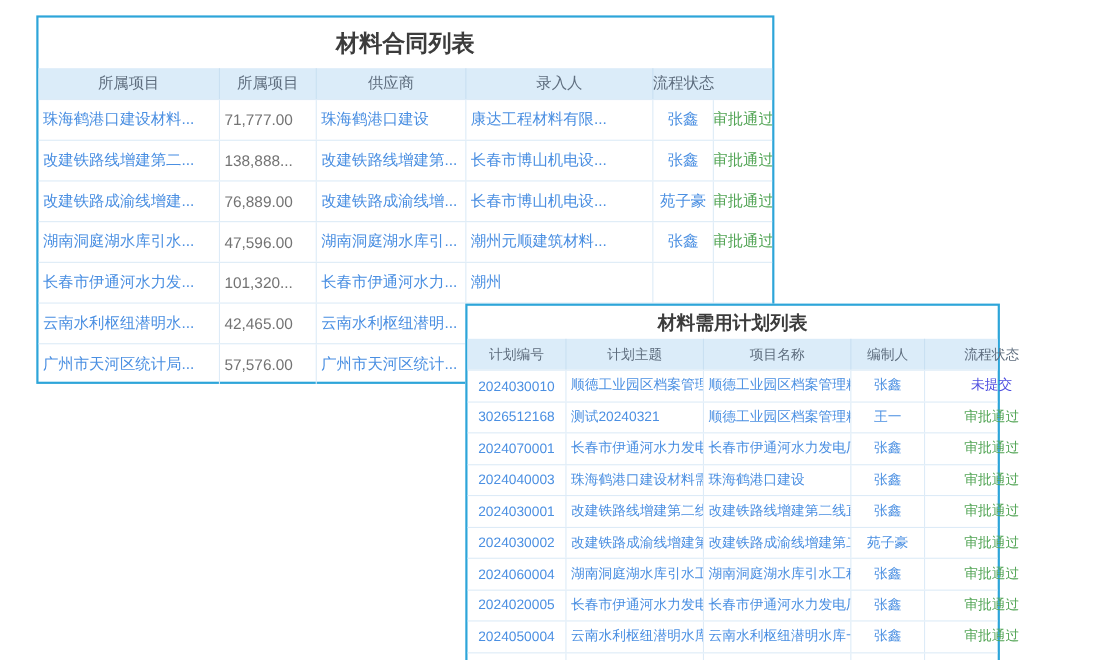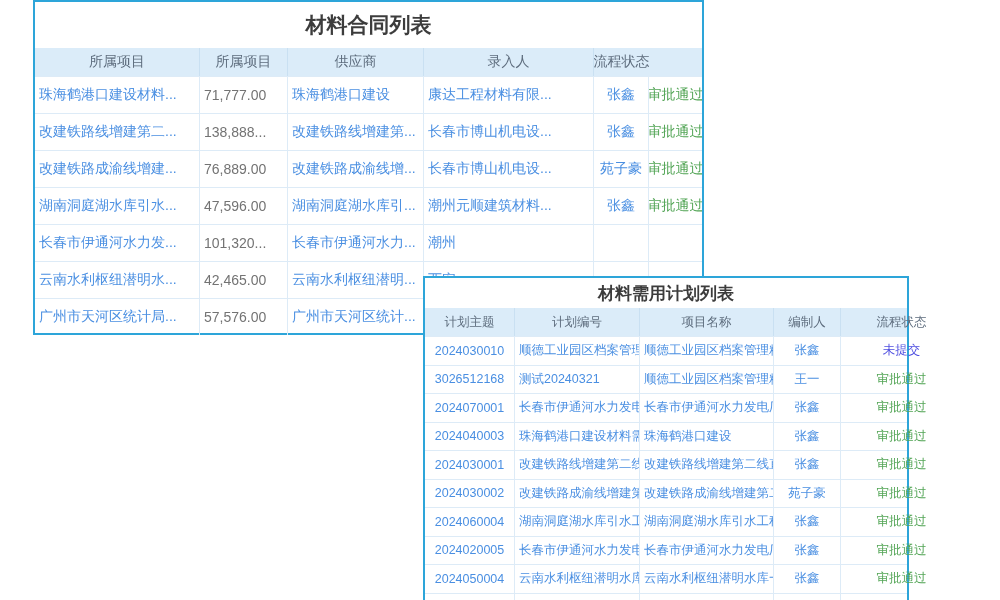--- a/index.html
+++ b/index.html
@@ -4,21 +4,21 @@
 <style>
   html,body{margin:0;padding:0;background:#ffffff;}
   body{
     width:1000px;height:600px;position:relative;overflow:hidden;
     font-family:"Liberation Sans","DejaVu Sans",sans-serif;
   }
   .panel{
     position:absolute;background:#ffffff;
     border:2px solid #2da5d9;box-sizing:border-box;
   }
-  #contract-panel{left:33px;top:0;width:671px;height:335px;z-index:1;}
+  #contract-panel{left:33px;top:14px;width:671px;height:335px;z-index:1;}
   #plan-panel{left:423px;top:240px;width:486px;height:347px;z-index:2;margin-top:36px;}
   .panel-title{
     display:flex;align-items:center;justify-content:center;
     color:#3c3c3c;font-weight:bold;
   }
   #contract-panel .panel-title{height:46px;font-size:21px;}
   #plan-panel .panel-title{height:30px;font-size:17px;}
   .grid-row{display:grid;box-sizing:border-box;}
   #contract-panel .grid-row{grid-template-columns:165px 88px 136px 170px 55px 53px;}
   #plan-panel .grid-row{grid-template-columns:90px 125px 134px 67px 121px;}
@@ -119,22 +119,22 @@
         <div class="cell al c-link">重庆</div>
         <div class="cell ac c-link"></div>
         <div class="cell ac c-approved"></div>
       </div>
     </div>
 </div>
 
 <div id="plan-panel" class="panel">
   <div class="panel-title">材料需用计划列表</div>
   <div class="grid-row header-row">
+      <div class="header-cell">计划编号</div>
       <div class="header-cell">计划主题</div>
-      <div class="header-cell">计划编号</div>
       <div class="header-cell">项目名称</div>
       <div class="header-cell">编制人</div>
       <div class="header-cell">流程状态</div>
     </div>
   <div id="plan-tbody">
       <div class="grid-row data-row">
         <div class="cell ac c-link">2024030010</div>
         <div class="cell al c-link">顺德工业园区档案管理...</div>
         <div class="cell al c-link">顺德工业园区档案管理精...</div>
         <div class="cell ac c-link">张鑫</div>

